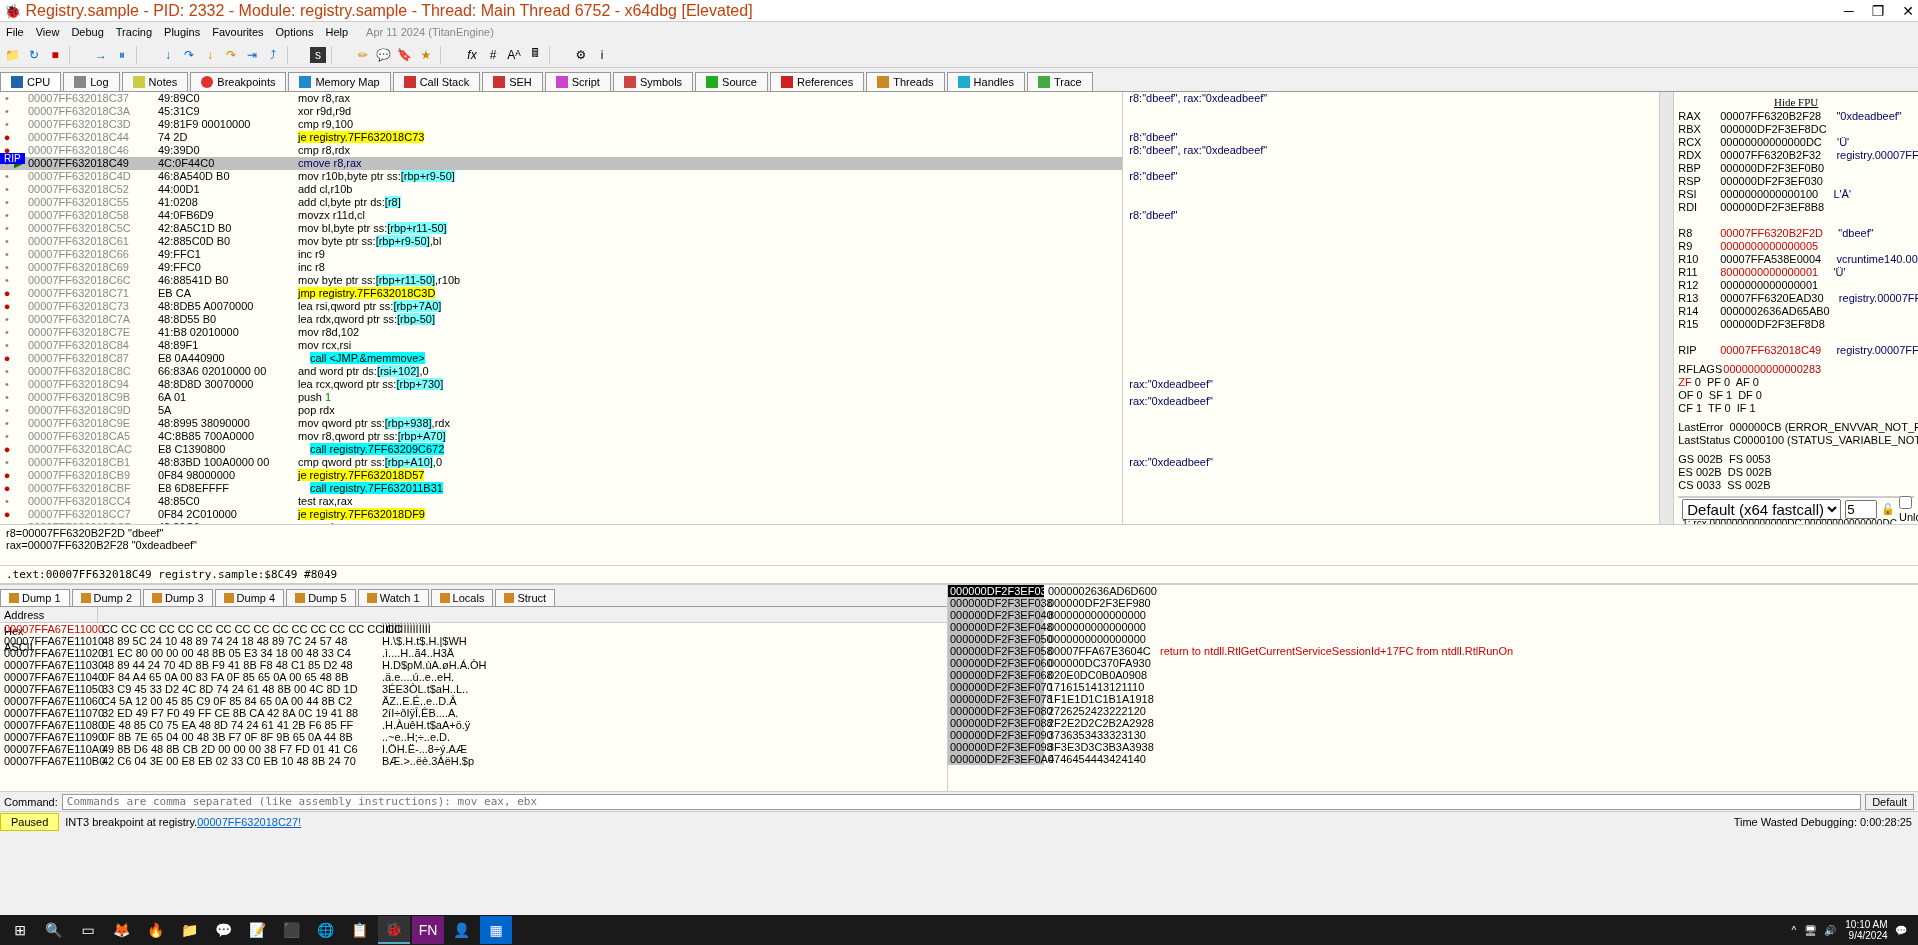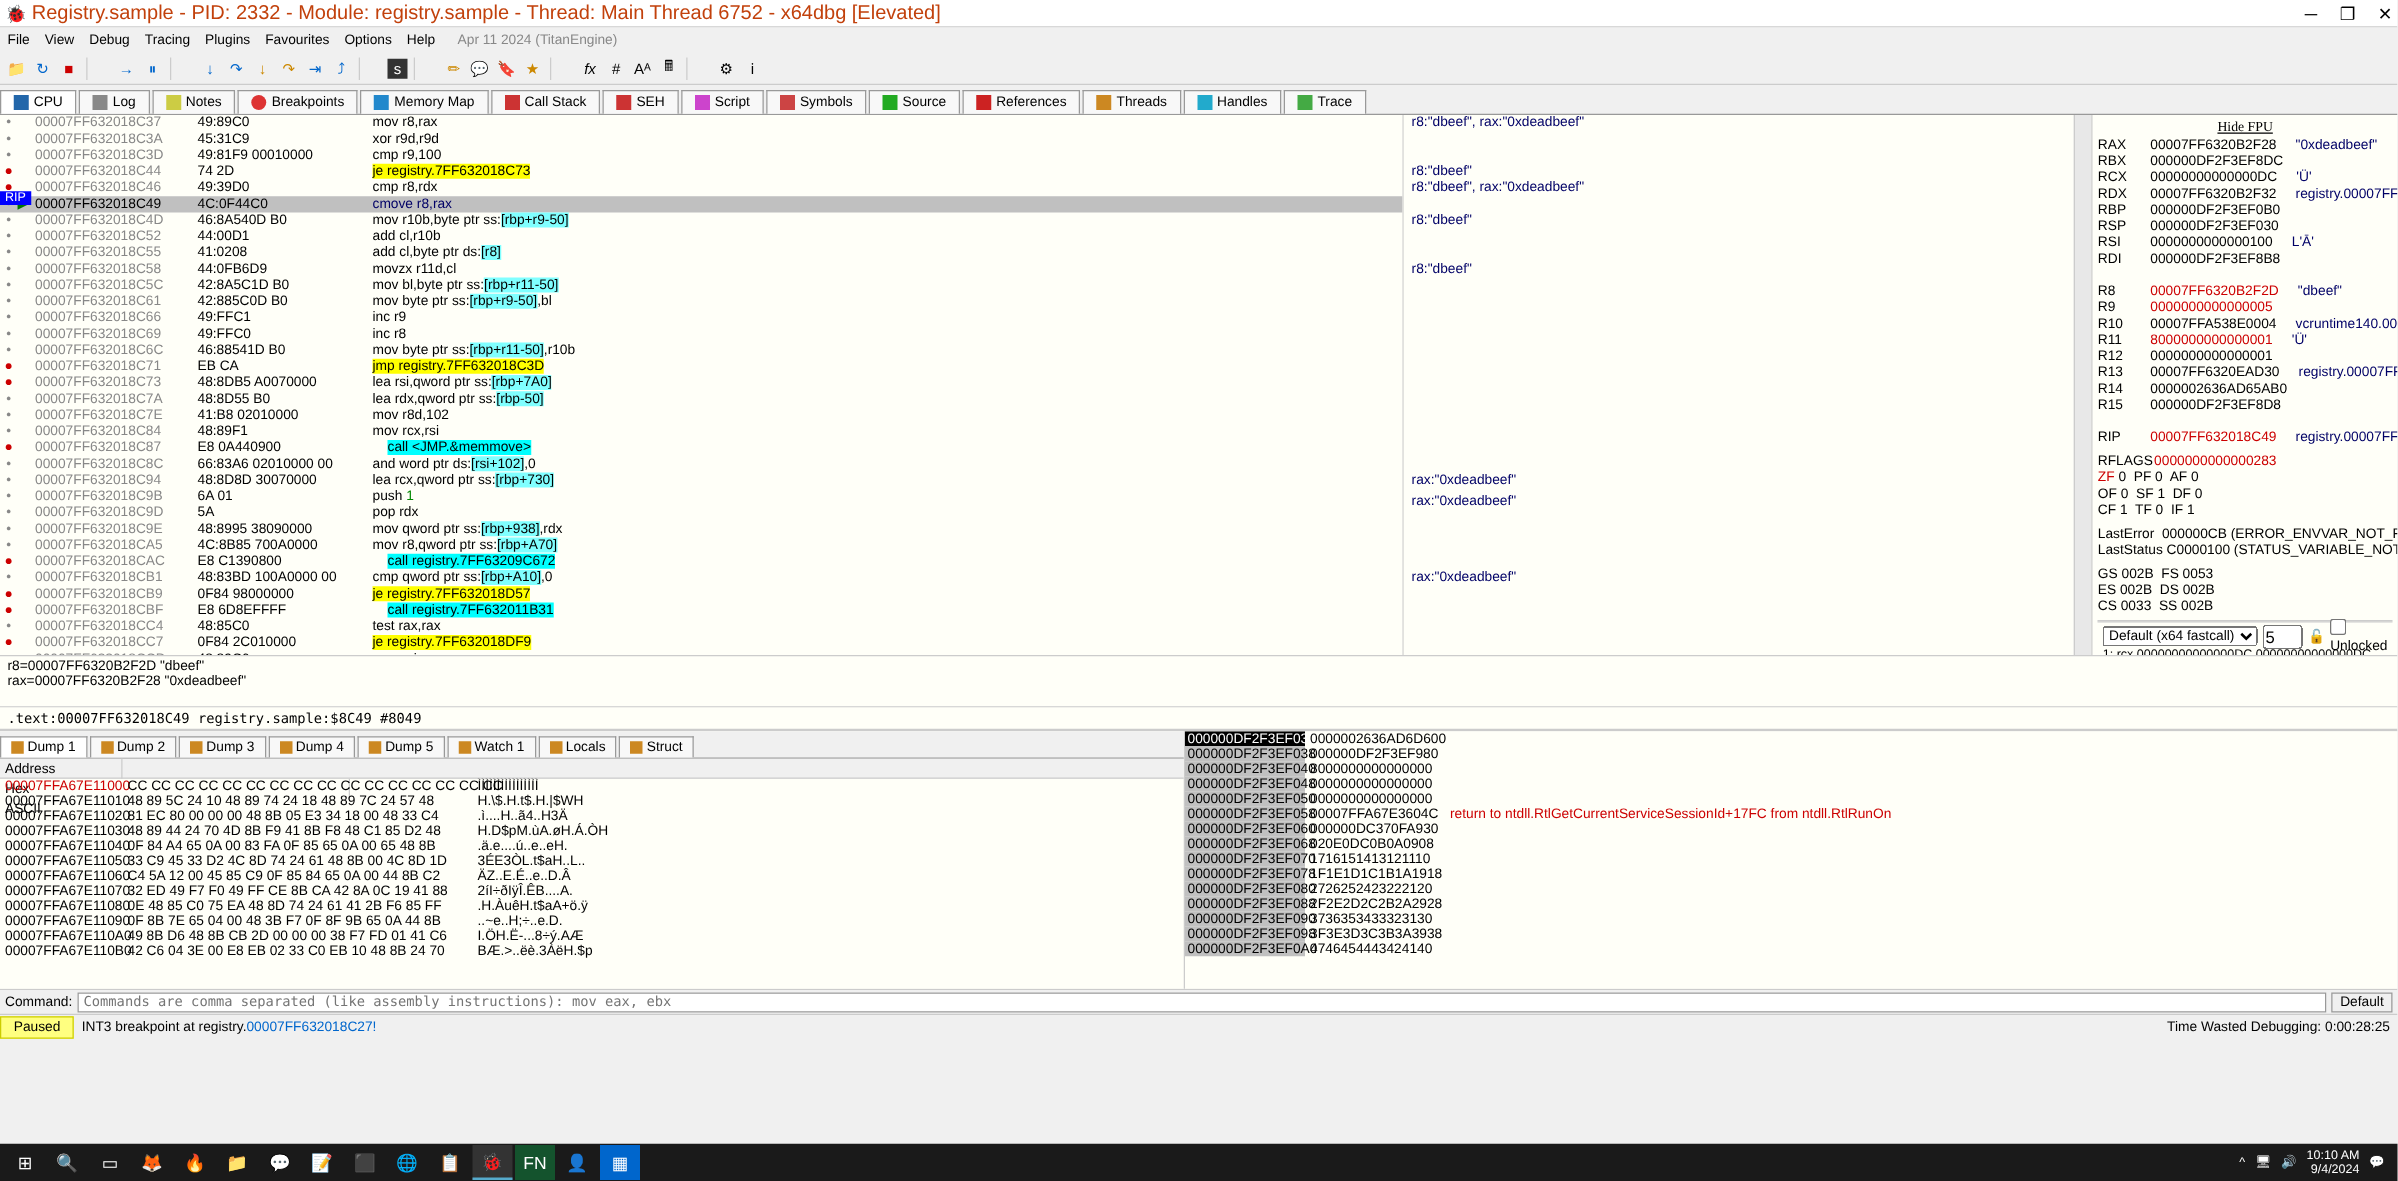--- a/index.html
+++ b/index.html
@@ -89,31 +89,31 @@
 .stack-row.top .sa { background: #000; color: #fff; }
 .stack-row .sv { width: 112px; padding-left: 4px; }
 .stack-row .sc { flex: 1; padding-left: 4px; color: #c00; }
 
 .cmd-bar { height: 20px; display: flex; align-items: center; background: #f0f0f0; border-top: 1px solid #ccc; padding: 0 4px; font-size: 11px; }
 .cmd-bar input { flex: 1; margin: 0 4px; height: 16px; font-family: Consolas, monospace; font-size: 11px; padding: 0 4px; border: 1px solid #999; }
 .cmd-bar .def { border: 1px solid #999; padding: 1px 6px; }
 
 .status-bar { height: 20px; display: flex; align-items: center; background: #f0f0f0; border-top: 1px solid #ccc; font-size: 11px; }
 .status-bar .paused { background: #ffff80; padding: 2px 10px; border: 1px solid #cc0; margin-right: 6px; }
-.status-bar .link { color: #06c; }
+.status-bar .link { color: #06c; text-decoration: underline; }
 .status-bar .waste { margin-left: auto; padding: 2px 6px; }
 
 .taskbar { height: 30px; background: #1a1a1a; display: flex; align-items: center; padding: 0 4px; gap: 2px; position: absolute; bottom: 0; left: 0; right: 0; }
 .tbico { width: 32px; height: 28px; display: flex; align-items: center; justify-content: center; font-size: 14px; color: #fff; }
 .tbico.active { background: #333; border-bottom: 2px solid #5ac; }
 .sys-tray { margin-left: auto; display: flex; align-items: center; gap: 8px; color: #fff; font-size: 10px; padding-right: 6px; }
 .clock { text-align: right; line-height: 11px; }
 
 .call-conv { height: 56px; border-top: 1px solid #ccc; padding: 2px 4px; font-size: 11px; }
-.call-conv select { font-size: 11px; width: 190px; }
+.call-conv select { font-size: 15px; width: 190px; }
 .call-conv .row1 { display: flex; align-items: center; gap: 4px; height: 18px; }
 .call-conv .args { font-family: Consolas, monospace; font-size: 10px; white-space: pre; line-height: 11px; }
 </style>
 </head>
 <body>
 
 <div class="titlebar">
   <span class="bug">🐞</span>
   <span class="title">Registry.sample - PID: 2332 - Module: registry.sample - Thread: Main Thread 6752 - x64dbg [Elevated]</span>
   <div class="winbtns">
@@ -429,21 +429,21 @@
   <div class="tbico">▭</div>
   <div class="tbico">🦊</div>
   <div class="tbico">🔥</div>
   <div class="tbico">📁</div>
   <div class="tbico">💬</div>
   <div class="tbico">📝</div>
   <div class="tbico">⬛</div>
   <div class="tbico">🌐</div>
   <div class="tbico">📋</div>
   <div class="tbico active">🐞</div>
-  <div class="tbico" style="background:#14532d">FN</div>
+  <div class="tbico" style="background:#701a75">FN</div>
   <div class="tbico">👤</div>
   <div class="tbico" style="background:#06c">▦</div>
   <div class="sys-tray">
     <span>^</span>
     <span>🖥</span>
     <span>🔊</span>
     <div class="clock">
       <div>10:10 AM</div>
         <div>9/4/2024</div>
     </div>

